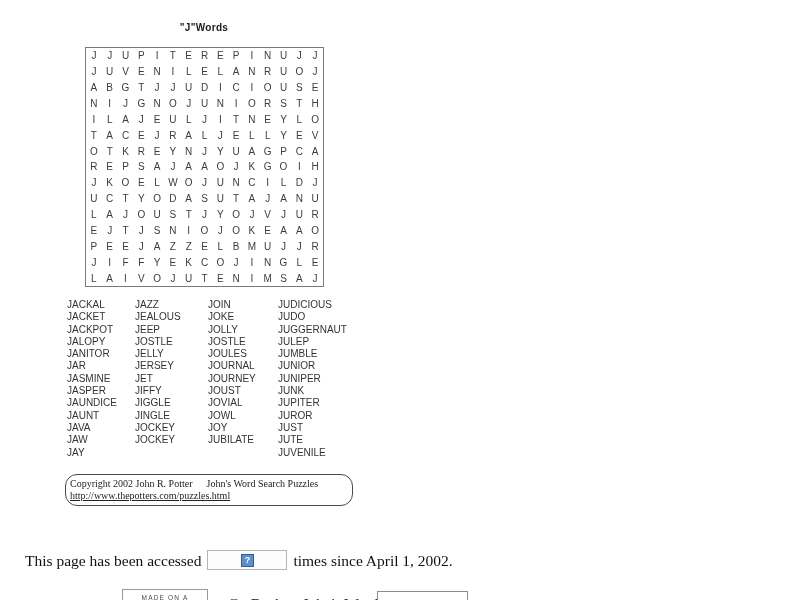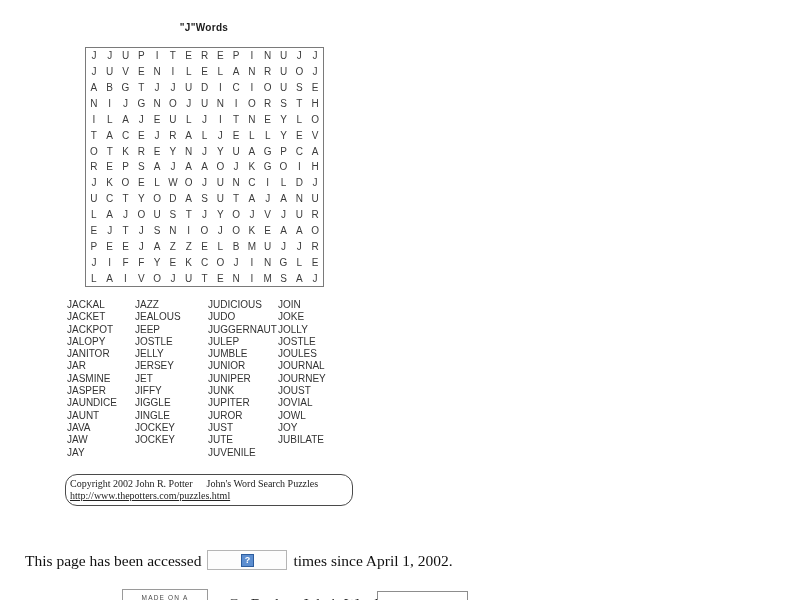--- a/index.html
+++ b/index.html
@@ -318,48 +318,48 @@
         <div class="witem">JELLY</div>
         <div class="witem">JERSEY</div>
         <div class="witem">JET</div>
         <div class="witem">JIFFY</div>
         <div class="witem">JIGGLE</div>
         <div class="witem">JINGLE</div>
         <div class="witem">JOCKEY</div>
         <div class="witem">JOCKEY</div>
       </div>
       <div class="wcol">
+        <div class="witem">JOIN</div>
+        <div class="witem">JOKE</div>
+        <div class="witem">JOLLY</div>
+        <div class="witem">JOSTLE</div>
+        <div class="witem">JOULES</div>
+        <div class="witem">JOURNAL</div>
+        <div class="witem">JOURNEY</div>
+        <div class="witem">JOUST</div>
+        <div class="witem">JOVIAL</div>
+        <div class="witem">JOWL</div>
+        <div class="witem">JOY</div>
+        <div class="witem">JUBILATE</div>
+      </div>
+      <div class="wcol">
         <div class="witem">JUDICIOUS</div>
         <div class="witem">JUDO</div>
         <div class="witem">JUGGERNAUT</div>
         <div class="witem">JULEP</div>
         <div class="witem">JUMBLE</div>
         <div class="witem">JUNIOR</div>
         <div class="witem">JUNIPER</div>
         <div class="witem">JUNK</div>
         <div class="witem">JUPITER</div>
         <div class="witem">JUROR</div>
         <div class="witem">JUST</div>
         <div class="witem">JUTE</div>
         <div class="witem">JUVENILE</div>
       </div>
-      <div class="wcol">
-        <div class="witem">JOIN</div>
-        <div class="witem">JOKE</div>
-        <div class="witem">JOLLY</div>
-        <div class="witem">JOSTLE</div>
-        <div class="witem">JOULES</div>
-        <div class="witem">JOURNAL</div>
-        <div class="witem">JOURNEY</div>
-        <div class="witem">JOUST</div>
-        <div class="witem">JOVIAL</div>
-        <div class="witem">JOWL</div>
-        <div class="witem">JOY</div>
-        <div class="witem">JUBILATE</div>
-      </div>
     </div>
 
   <div class="copyright">
     <div class="cr-line1">
       <span>Copyright 2002 John R. Potter</span><span class="cr-gap"></span><span>John's Word Search Puzzles</span>
     </div>
     <div class="cr-line2">http://www.thepotters.com/puzzles.html</div>
   </div>
 
   <div class="counter-line">

